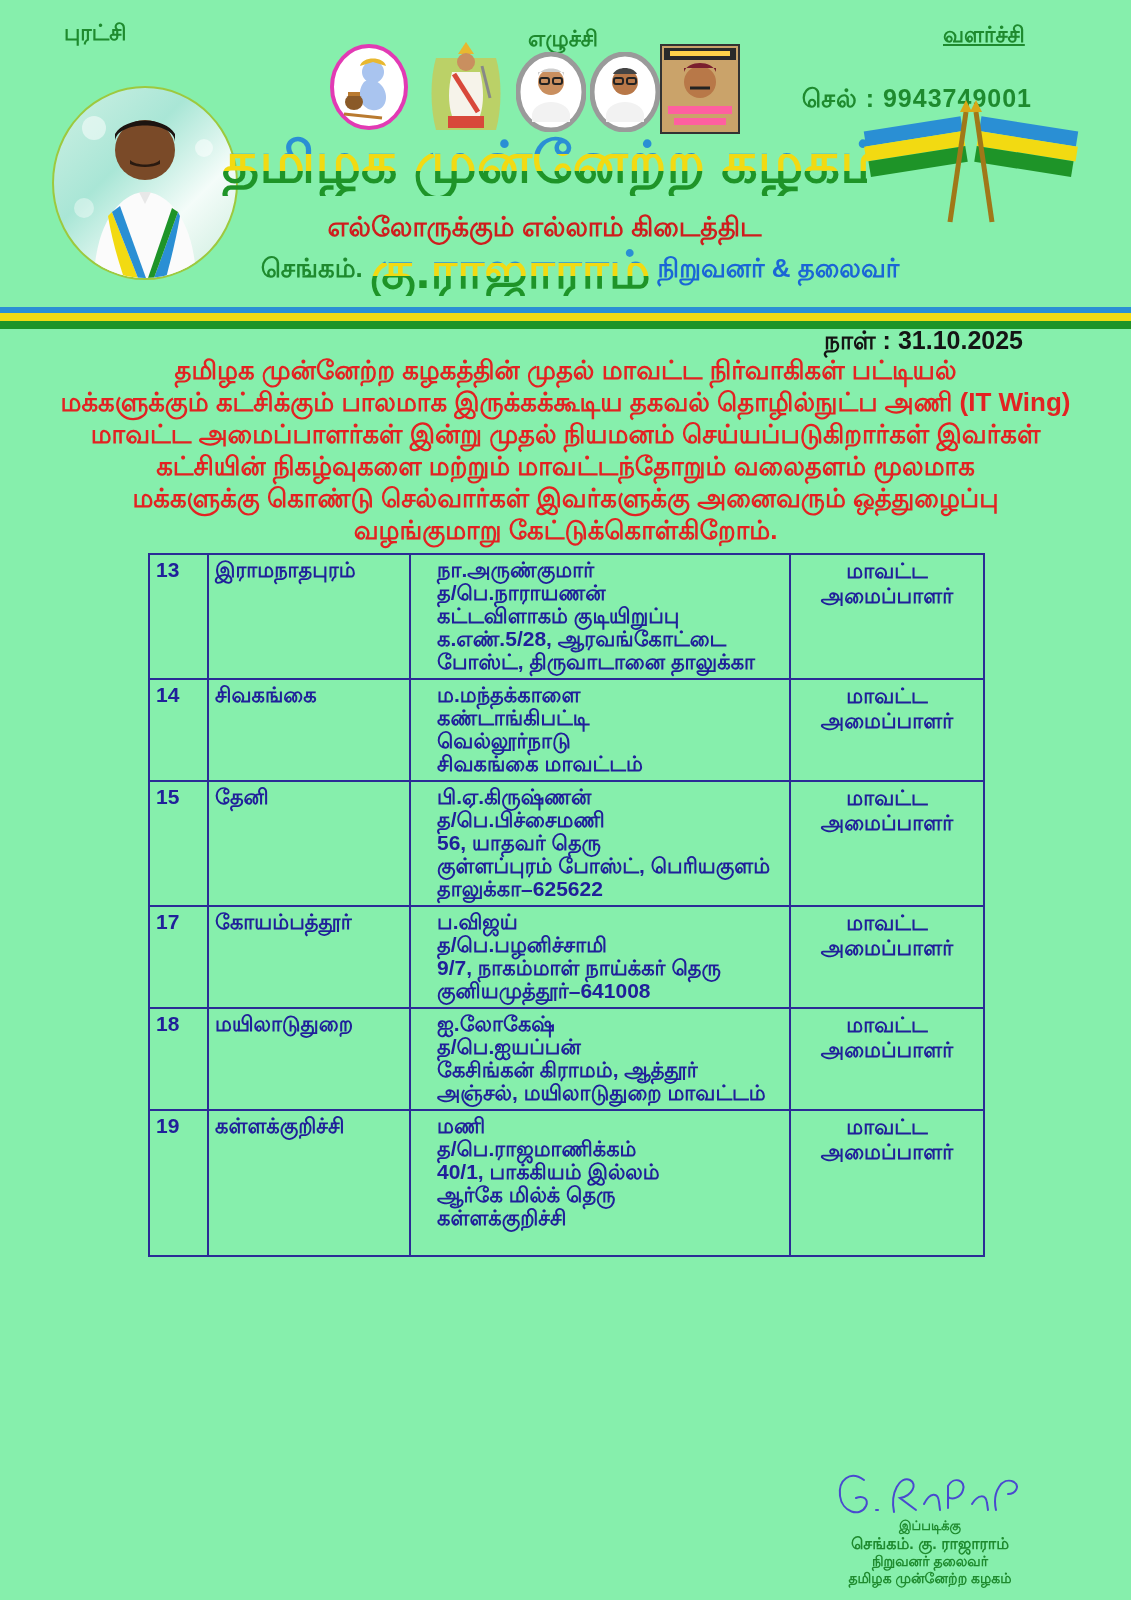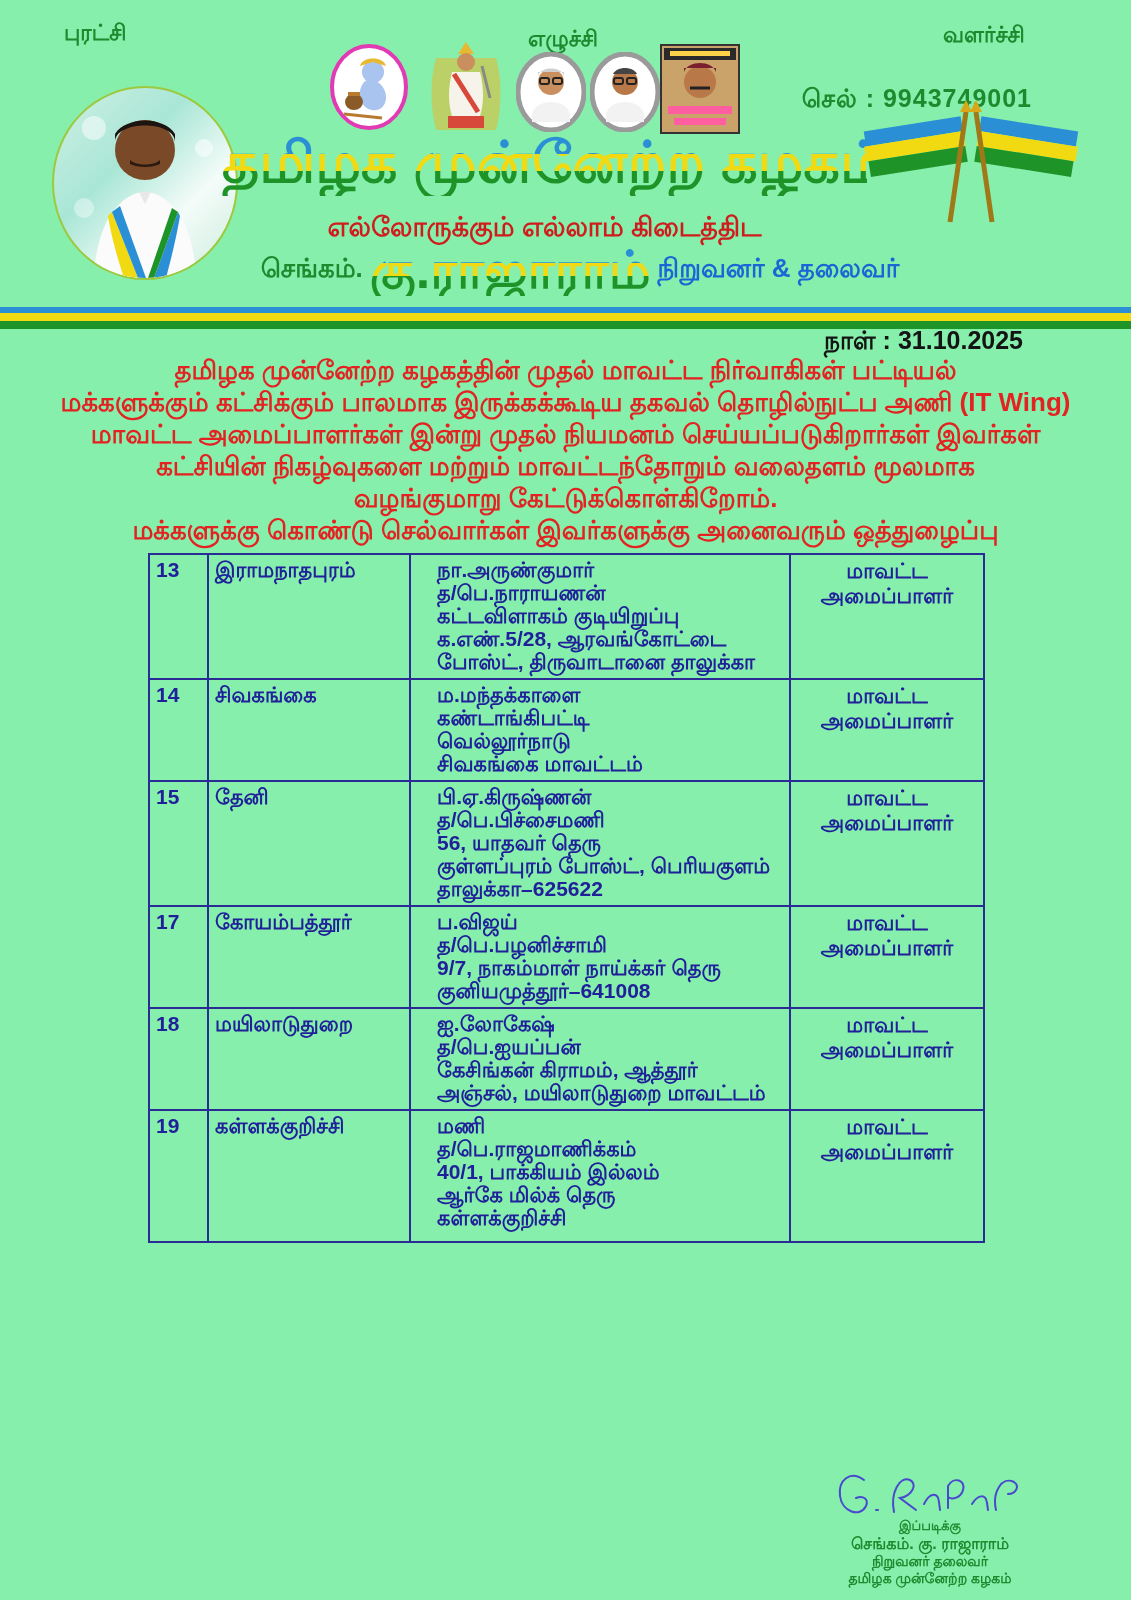--- a/index.html
+++ b/index.html
@@ -4,21 +4,21 @@
 <style>
   html,body { margin:0; padding:0; background:#ffffff; }
   .page {
     position:relative; width:1131px; height:1600px; background:#86efac;
     font-family:"Liberation Sans", sans-serif; overflow:hidden;
   }
   
   .slogan { position:absolute; color:#1e8a2e; font-weight:bold; font-size:22px; }
   .slogan-left   { left:64px;  top:20px; }
   .slogan-center { left:528px; top:26px; }
-  .slogan-right  { left:943px; top:22px; }
+  .slogan-right  { left:943px; top:22px;text-decoration:underline; }
   .phone {
     position:absolute; top:56px; right:99px; color:#1e8a2e;
     font-weight:bold; font-size:25px; letter-spacing:1px;margin-top:28px;
   }
   
   .hdr-img { position:absolute; }
   .krishna { left:330px; top:44px; }
   .king    { left:424px; top:38px; }
   .portrait1 { left:516px; top:52px; }
   .portrait2 { left:590px; top:52px; }
@@ -69,21 +69,21 @@
   .ann-line { line-height:32px; }
   
   .officers-table {
     position:absolute; left:148px; top:553px; width:835px;
     border-collapse:collapse; table-layout:fixed;
     color:#20209a; font-weight:bold; font-size:21px;
   }
   .officers-table td {
     border:2px solid #2b2b96; vertical-align:top; padding:3px 6px 5px 6px;
   }
-  .officers-table tr:last-child td { padding-bottom:12px; }
+  .officers-table tr:last-child td { padding-bottom:26px; }
   .cell-no { padding-left:9px; }
   .cell-district { padding-left:11px; line-height:24px; }
   .detail-line { line-height:23px; white-space:nowrap;margin-left:20px; }
   .cell-role { text-align:center; padding-left:16px; padding-right:16px; line-height:25px; }
   
   .sig-block {
     position:absolute; left:818px; top:1468px; width:224px; text-align:center;
     color:#1e8a2e; font-weight:bold; font-size:14px; line-height:16px;
   }
   .sig-svg { display:block; margin:0 auto -8px auto; }
@@ -205,22 +205,22 @@
   <div class="stripe stripe-yellow"></div>
   <div class="stripe stripe-green"></div>
 
   <div class="date-line">நாள் : 31.10.2025</div>
 
   <div class="announcement">
       <div class="ann-line">தமிழக முன்னேற்ற கழகத்தின் முதல் மாவட்ட நிர்வாகிகள் பட்டியல்</div>
       <div class="ann-line">மக்களுக்கும் கட்சிக்கும் பாலமாக இருக்கக்கூடிய தகவல் தொழில்நுட்ப அணி (IT Wing)</div>
       <div class="ann-line">மாவட்ட அமைப்பாளர்கள் இன்று முதல் நியமனம் செய்யப்படுகிறார்கள் இவர்கள்</div>
       <div class="ann-line">கட்சியின் நிகழ்வுகளை மற்றும் மாவட்டந்தோறும் வலைதளம் மூலமாக</div>
+      <div class="ann-line">மக்களுக்கு கொண்டு செல்வார்கள் இவர்களுக்கு அனைவரும் ஒத்துழைப்பு</div>
       <div class="ann-line">வழங்குமாறு கேட்டுக்கொள்கிறோம்.</div>
-      <div class="ann-line">மக்களுக்கு கொண்டு செல்வார்கள் இவர்களுக்கு அனைவரும் ஒத்துழைப்பு</div>
     </div>
 
   <table class="officers-table">
     <colgroup>
       <col style="width:59px">
         <col style="width:202px">
         <col style="width:380px">
         <col style="width:194px">
     </colgroup>
     <tbody>

